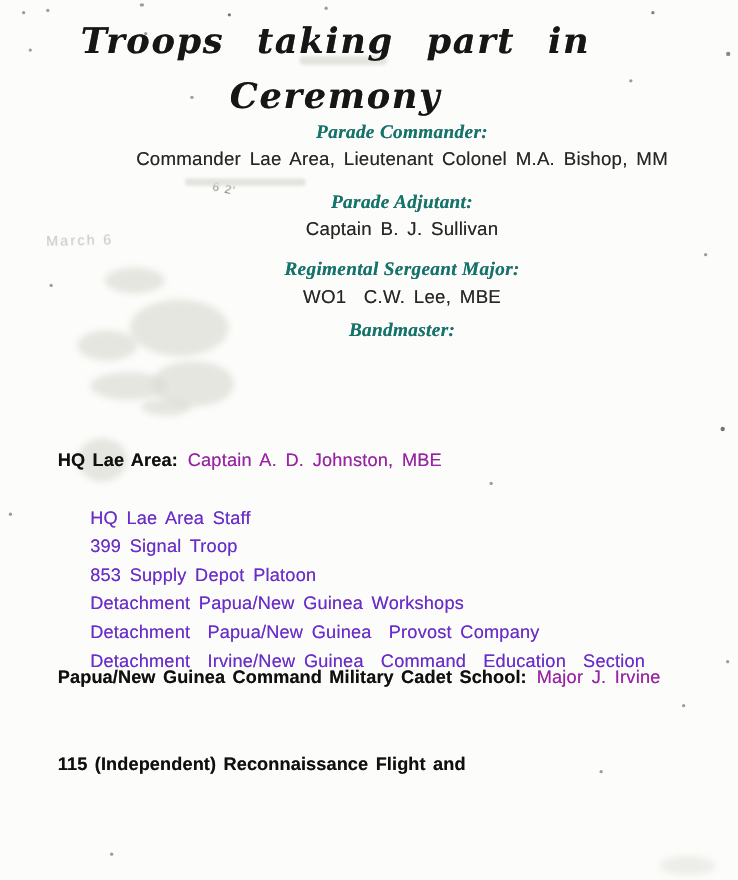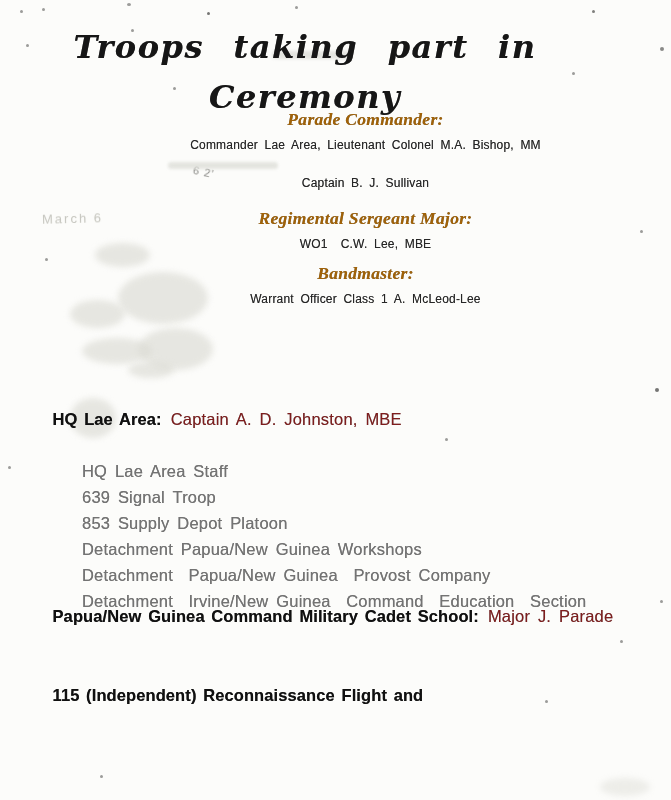--- a/index.html
+++ b/index.html
@@ -6,21 +6,21 @@
   body{
     width:671px;height:800px;overflow:hidden;position:relative;
     background:#fcfcfa;
     font-family:"Liberation Sans",sans-serif;
     color:#222;
   }
   .page{position:absolute;inset:0;}
 
   
   .title{
-    position:absolute;top:22px;left:0;width:572px;
+    position:absolute;top:12px;left:0;width:572px;
     padding-left:38px;box-sizing:border-box;
     text-align:center;
     font-family:"DejaVu Serif",serif;
     font-style:italic;font-weight:bold;
     font-size:32px;line-height:50px;
     letter-spacing:1.5px;word-spacing:17px;
     color:#161616;
     text-shadow:0 0 0.5px rgba(0,0,0,.55);
     margin:0;
   }
@@ -31,44 +31,44 @@
     padding-left:60px;box-sizing:border-box;
     text-align:center;
   }
   .appt{margin:0 0 12px 0;}
   .appt:nth-child(2){margin-bottom:9px;}
   .appt:nth-child(3){margin-bottom:3px;}
   .appt-role{
     font-family:"Liberation Serif","DejaVu Serif",serif;
     font-style:italic;font-weight:bold;
     font-size:17.5px;line-height:26px;
-    letter-spacing:.3px;color:#a16207;
+    letter-spacing:.3px;color:#0f766e;
     text-shadow:0 0 .4px rgba(0,0,0,.5);
   }
   .appt-name{
-    font-size:12px;line-height:26px;
+    font-size:17px;line-height:26px;
     word-spacing:3px;letter-spacing:.2px;color:#262626;
     white-space:pre-wrap;
     text-shadow:0 0 .4px rgba(20,20,20,.55);
   }
 
   
   .hq{position:absolute;top:380px;left:25px;font-size:16.5px;line-height:26px;}
   .hq-head{white-space:pre-wrap;}
   .bold{
     font-weight:bold;color:#101010;letter-spacing:.1px;word-spacing:2px;
     text-shadow:0 0 .4px rgba(0,0,0,.6);
   }
   .plain{
-    color:#7f1d1d;word-spacing:3px;letter-spacing:.2px;white-space:pre-wrap;
+    color:#a21caf;word-spacing:3px;letter-spacing:.2px;white-space:pre-wrap;
     text-shadow:0 0 .4px rgba(20,20,20,.5);
   }
   .officer-gap{margin-left:9px;}
   .hq-units{list-style:none;margin:0;padding:0 0 0 57px;}
-  .hq-units li{white-space:pre-wrap;color:#737373;word-spacing:3px;letter-spacing:.2px;
+  .hq-units li{white-space:pre-wrap;color:#6d28d9;word-spacing:3px;letter-spacing:.2px;
     text-shadow:0 0 .4px rgba(20,20,20,.5);}
 
   
   .units{position:absolute;top:576px;left:25px;font-size:16.5px;line-height:26.5px;}
   .unit-line{white-space:pre-wrap;}
 
   
   .smudge{position:absolute;background:#dbdbd4;border-radius:50%;filter:blur(3px);opacity:.65;}
   .streak{position:absolute;background:#dedfd9;filter:blur(1.5px);opacity:.8;border-radius:4px;}
   .bleed-text{
@@ -123,49 +123,49 @@
   <div class="sp" style="left:100px;top:775px;"></div>
 
   <h1 class="title">Troops taking part in Ceremony</h1>
 
   <div class="appointments">
     <div class="appt">
       <div class="appt-role">Parade Commander:</div>
       <div class="appt-name">Commander Lae Area, Lieutenant Colonel M.A. Bishop, MM</div>
     </div>
     <div class="appt">
+      <div class="appt-role">Parade Adjutant:</div>
       <div class="appt-name">Captain B. J. Sullivan</div>
     </div>
     <div class="appt">
       <div class="appt-role">Regimental Sergeant Major:</div>
       <div class="appt-name">WO1  C.W. Lee, MBE</div>
     </div>
     <div class="appt">
       <div class="appt-role">Bandmaster:</div>
-      <div class="appt-name">Warrant Officer Class 1 A. McLeod-Lee</div>
     </div>
   </div>
 
   <div class="hq">
     <div class="hq-head">
       <span class="bold">HQ Lae Area:</span><span class="plain officer-gap">Captain A. D. Johnston, MBE</span>
     </div>
     <ul class="hq-units">
       <li>HQ Lae Area Staff</li>
-      <li>639 Signal Troop</li>
+      <li>399 Signal Troop</li>
       <li>853 Supply Depot Platoon</li>
       <li>Detachment Papua/New Guinea Workshops</li>
       <li>Detachment  Papua/New Guinea  Provost Company</li>
       <li>Detachment  Irvine/New Guinea  Command  Education  Section</li>
     </ul>
   </div>
 
   <div class="units">
     <div class="unit-line">
-      <span class="bold">Papua/New Guinea Command Military Cadet School:</span><span class="plain officer-gap">Major J. Parade</span>
+      <span class="bold">Papua/New Guinea Command Military Cadet School:</span><span class="plain officer-gap">Major J. Irvine</span>
     </div>
     <div class="unit-line">
       <span class="bold">115 (Independent) Reconnaissance Flight and</span><span class="plain"></span>
     </div>
 
   </div>
 
 </div>
 
 </body></html>

